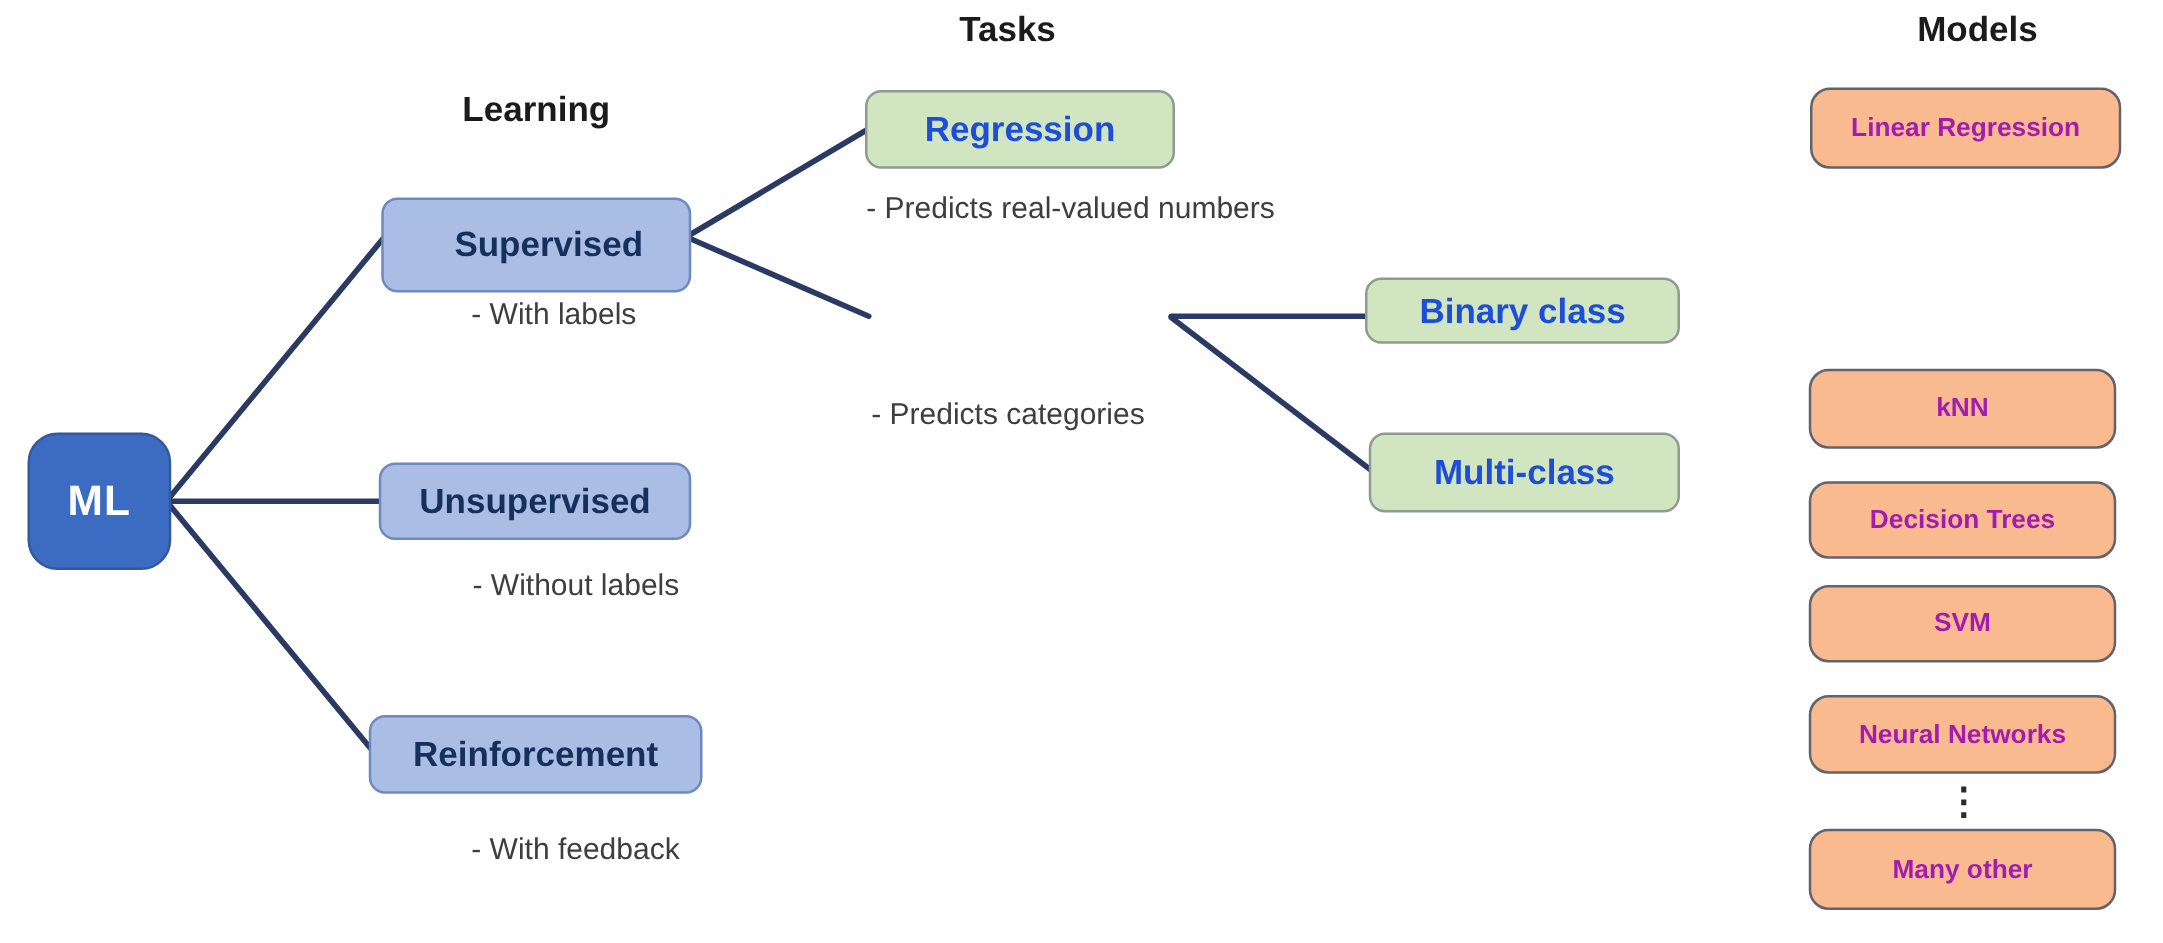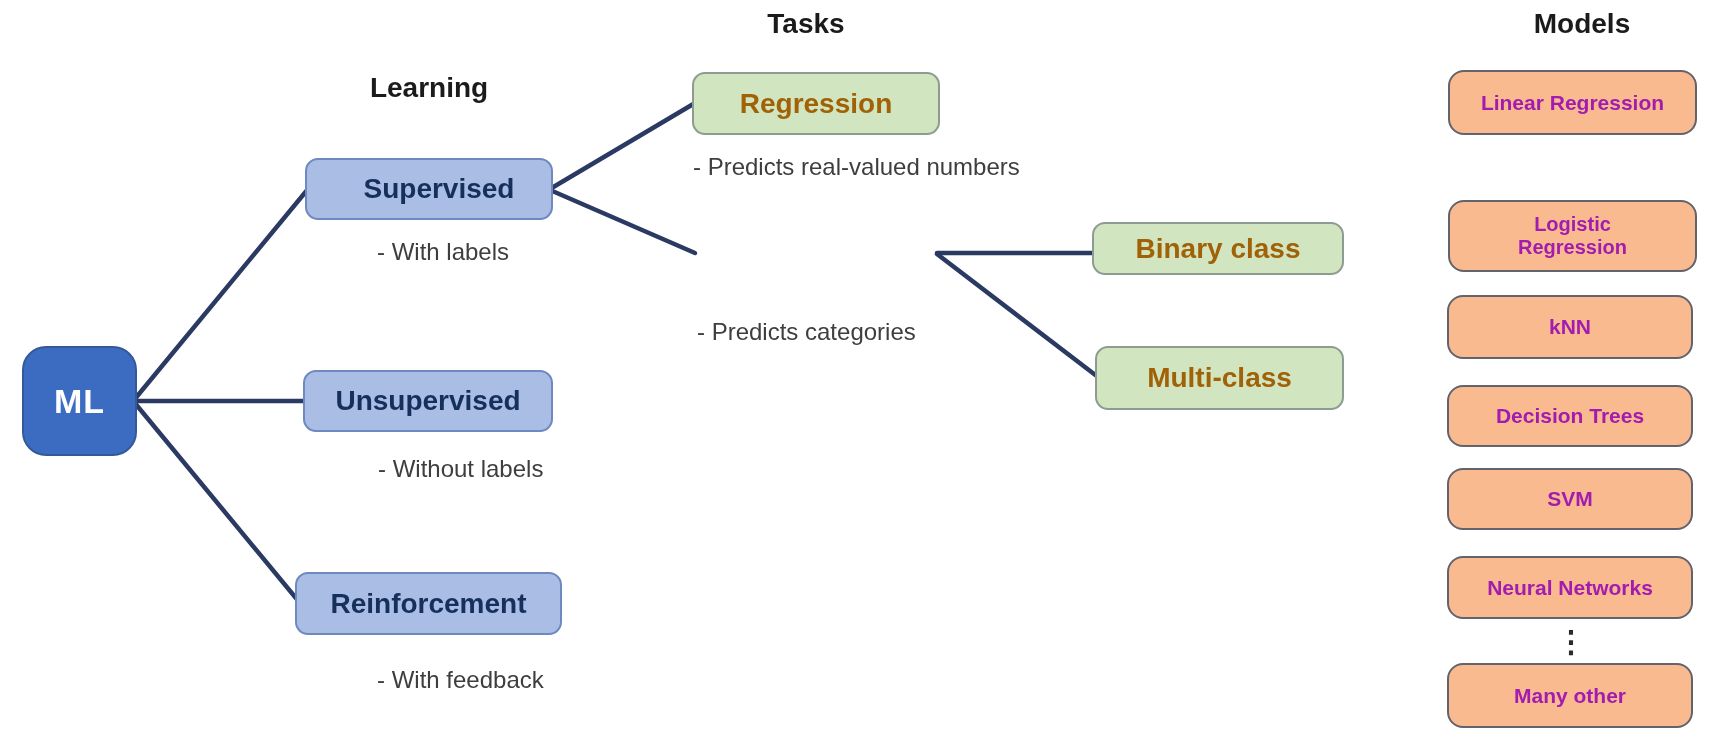--- a/index.html
+++ b/index.html
@@ -45,21 +45,21 @@
     background: #AABDE5;
     border: 2px solid #6E88C0;
     border-radius: 13px;
     color: #16305C;
     font-size: 28px;
   }
   .node-green {
     background: #D2E5C1;
     border: 2px solid #8D9C90;
     border-radius: 13px;
-    color: #a16207;
+    color: #1d4ed8;
     font-size: 28px;
   }
   .node-orange {
     background: #FABA90;
     border: 2.5px solid #63636B;
     border-radius: 16px;
     color: #a21caf;
     font-size: 21px;
   }
   .header {
@@ -107,43 +107,40 @@
     <line x1="937" y1="253" x2="1095" y2="253" stroke="#2B3A63" stroke-width="4.5" stroke-linecap="round"></line>
     <line x1="937" y1="254" x2="1098" y2="377" stroke="#2B3A63" stroke-width="4.5" stroke-linecap="round"></line>
   </svg>
 
   <div class="header" style="left:429px; top:72px;">Learning</div>
   <div class="header" style="left:806px; top:8px;">Tasks</div>
   <div class="header" style="left:1582px; top:8px;">Models</div>
 
   <div class="node node-root">ML</div>
 
-  <div class="node node-blue" style="left:305px; top:158px; width:248px; height:62px;padding-left:20px;">Supervised</div>
+  <div class="node node-blue" style="left:305px; top:158px; width:248px; height:76px;padding-left:20px;">Supervised</div>
   <div class="note" style="left:377px; top:238px;">- With labels</div>
 
   <div class="node node-blue" style="left:303px; top:370px; width:250px; height:62px;">Unsupervised</div>
   <div class="note" style="left:378px; top:455px;">- Without labels</div>
 
   <div class="node node-blue" style="left:295px; top:572px; width:267px; height:63px;">Reinforcement</div>
   <div class="note" style="left:377px; top:666px;">- With feedback</div>
 
   <div class="node node-green" style="left:692px; top:72px; width:248px; height:63px;">Regression</div>
   <div class="note" style="left:693px; top:153px;">- Predicts real-valued numbers</div>
 
   <div class="note" style="left:697px; top:306px;margin-top:12px;">- Predicts categories</div>
 
   <div class="node node-green" style="left:1092px; top:222px; width:252px; height:53px;">Binary class</div>
 
   <div class="node node-green" style="left:1095px; top:346px; width:249px; height:64px;">Multi-class</div>
 
   <div class="node node-orange" style="left:1448px; top:70px; width:249px; height:65px;">Linear Regression</div>
 
-  <div class="node node-orange" style="left:1448px; top:200px; width:249px; height:72px; font-size:20px;">
-    <span class="wrap-narrow">Logistic Regression</span>
-  </div>
 
   <div class="node node-orange" style="left:1447px; top:295px; width:246px; height:64px;">kNN</div>
 
   <div class="node node-orange" style="left:1447px; top:385px; width:246px; height:62px;">Decision Trees</div>
 
   <div class="node node-orange" style="left:1447px; top:556px; width:246px; height:63px;">Neural Networks</div>
 
   <div class="node node-orange" style="left:1447px; top:468px; width:246px; height:62px;">SVM</div>
 
   <div class="ellipsis">⋮</div>

